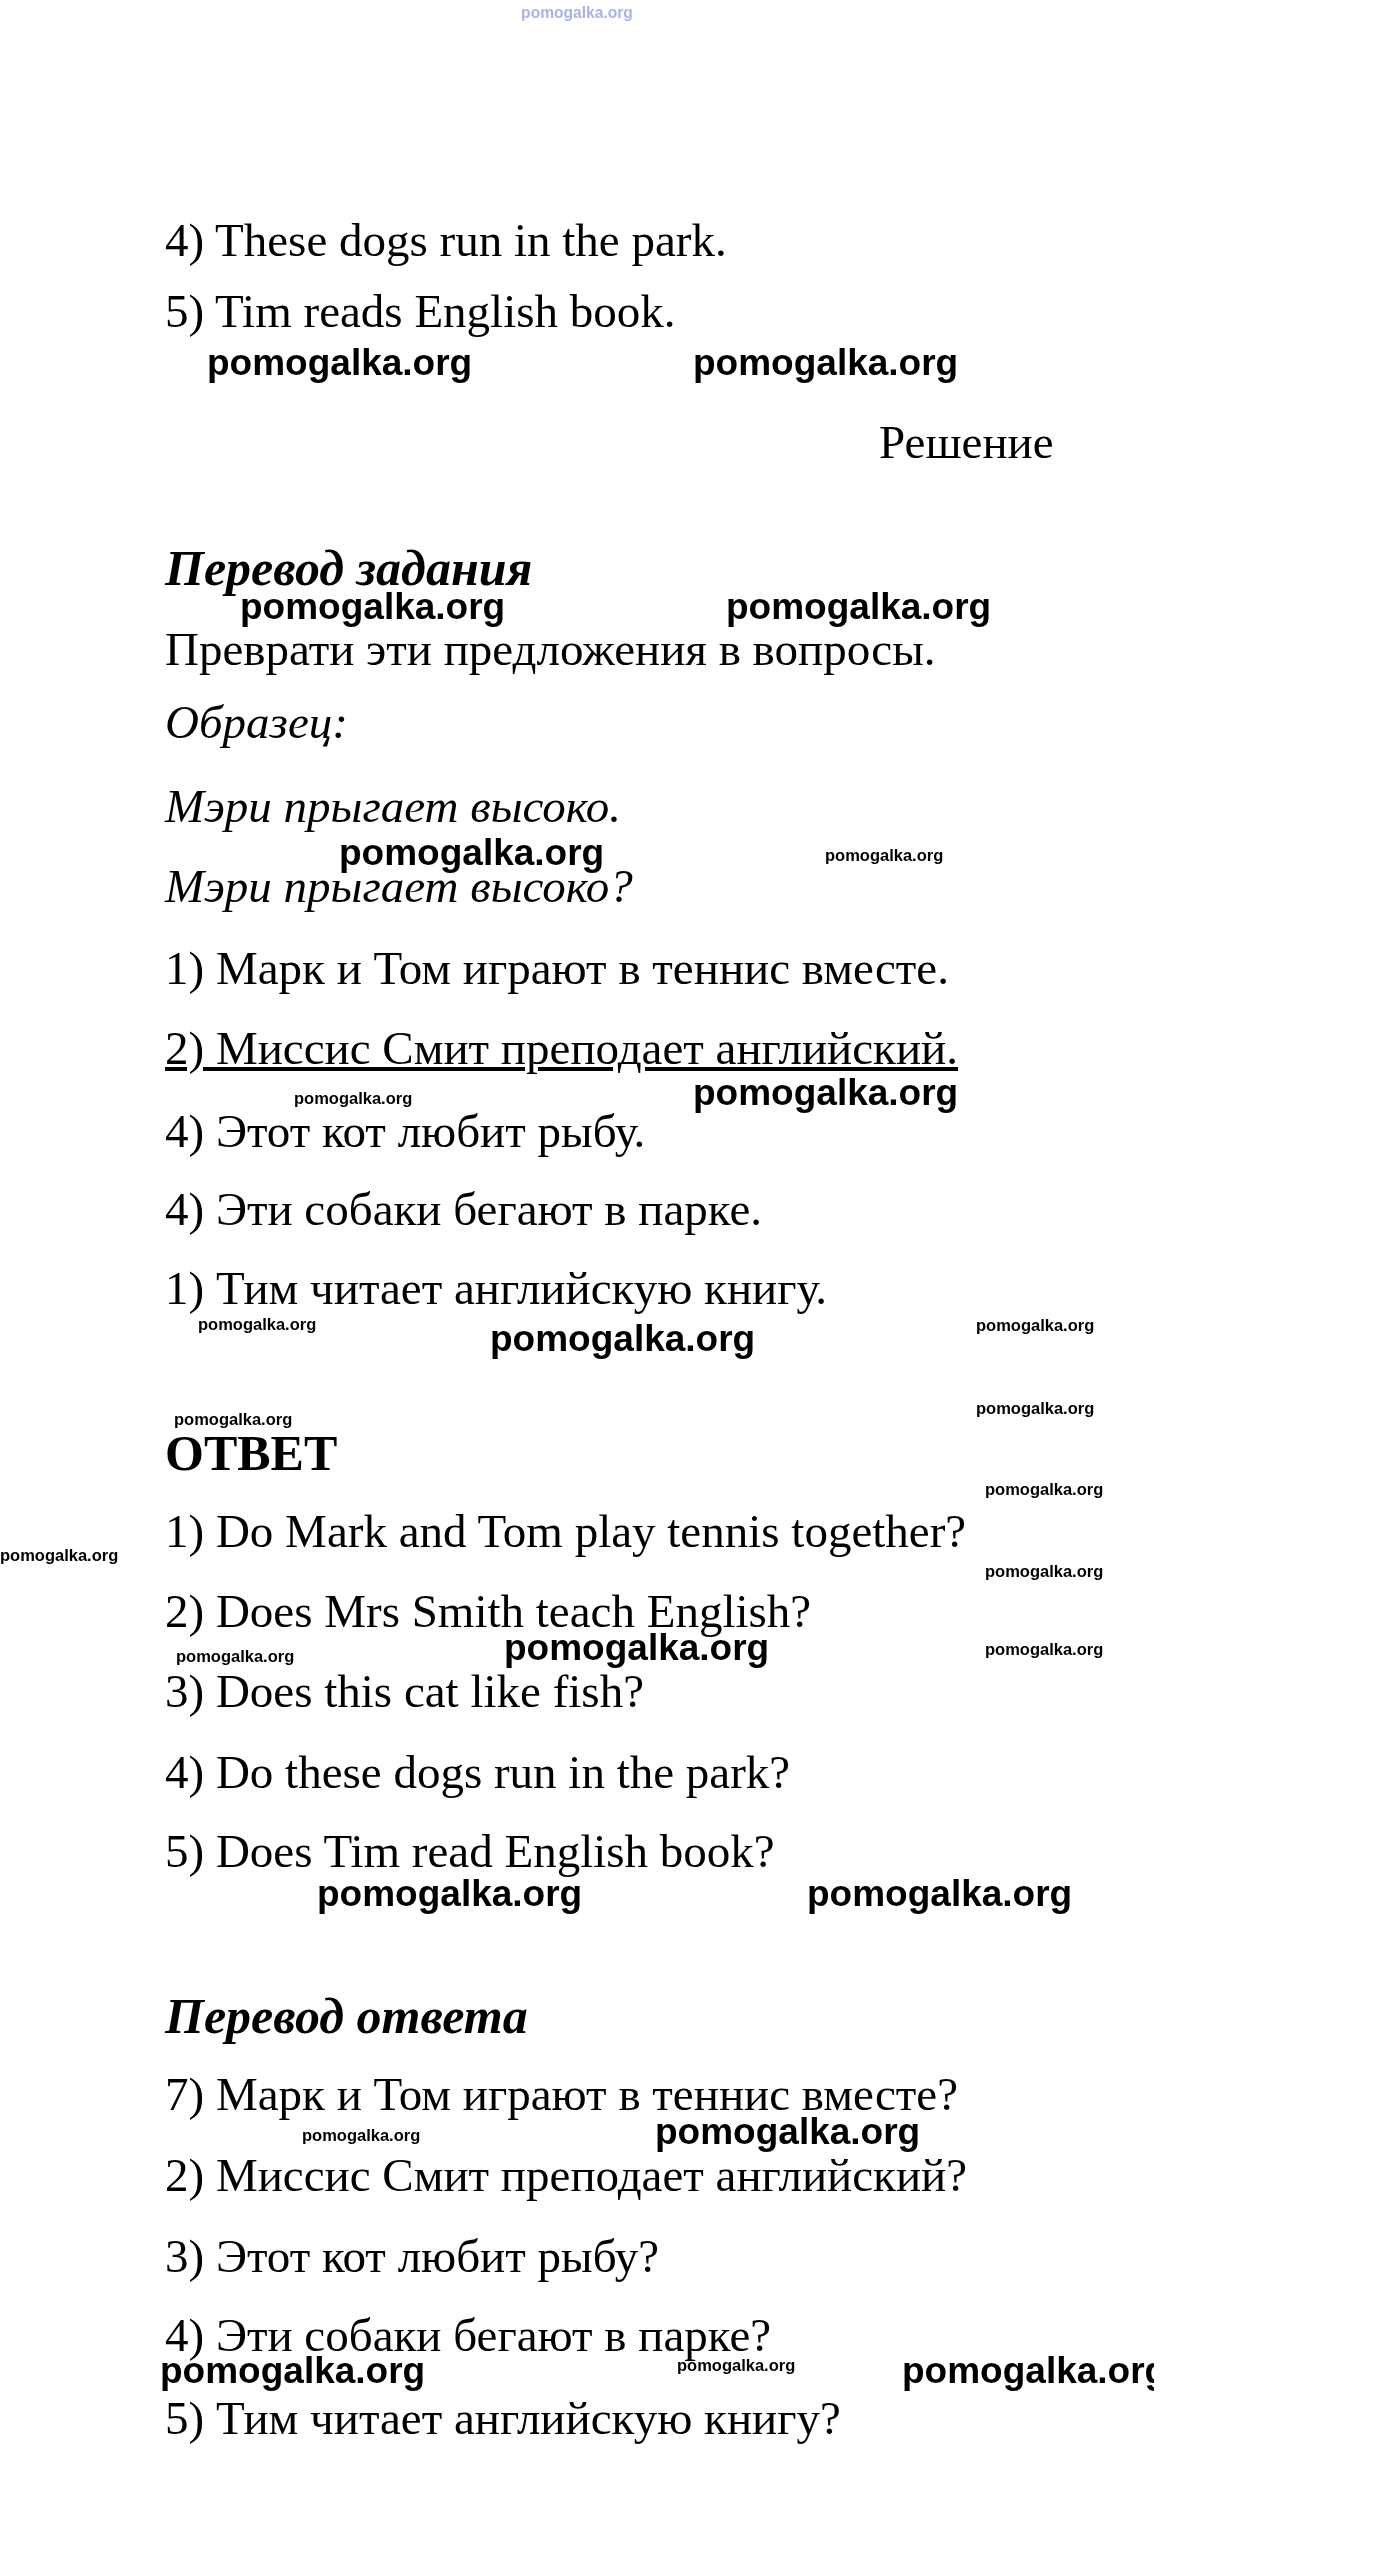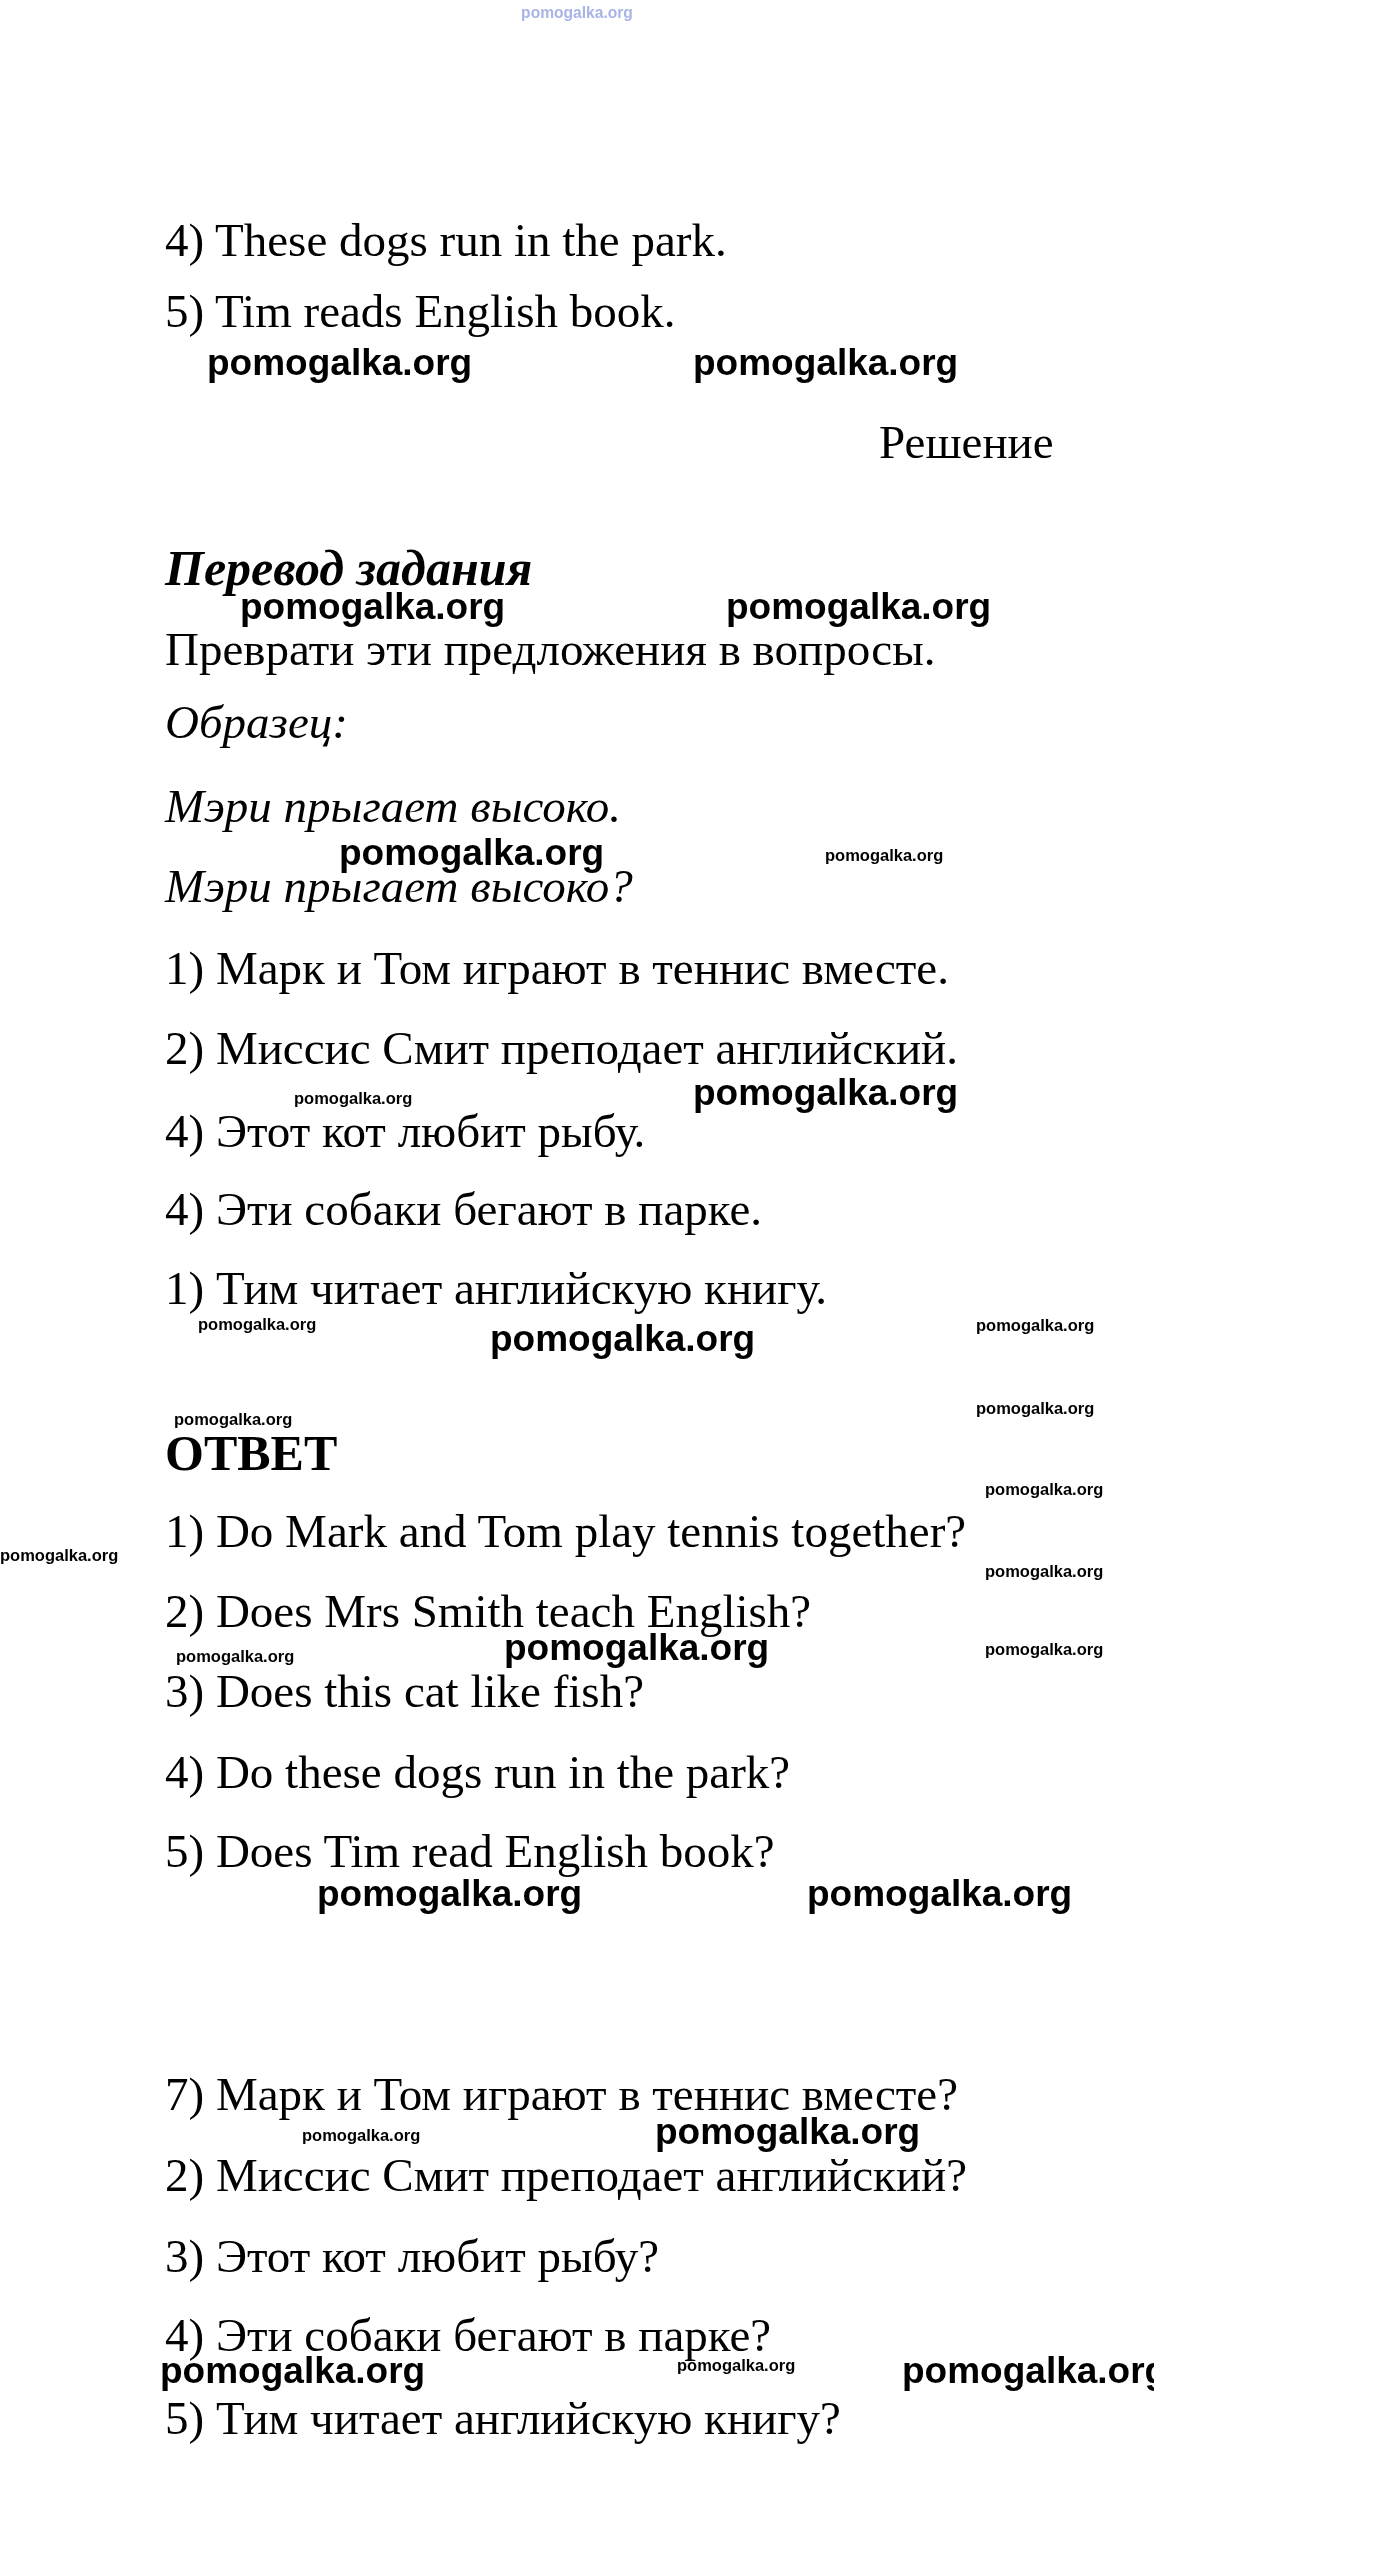--- a/index.html
+++ b/index.html
@@ -90,32 +90,33 @@
 
   <div class="line" style="left:879px;top:415px;">Решение</div>
 
   <div class="line bi" style="top:540px;">Перевод задания</div>
   <div class="line" style="top:622px;">Преврати эти предложения в вопросы.</div>
   <div class="line it" style="top:695px;">Образец:</div>
   <div class="line it" style="top:779px;">Мэри прыгает высоко.</div>
   <div class="line it" style="top:859px;">Мэри прыгает высоко?</div>
 
   <div class="line" style="top:941px;">1) Марк и Том играют в теннис вместе.</div>
-  <div class="line" style="top:1021px;">2) Миссис Смит преподает английский.</div>
+  <div class="line" style="top:1021px;text-decoration:underline;">2) Миссис Смит преподает английский.</div>
   <div class="line" style="top:1104px;">4) Этот кот любит рыбу.</div>
   <div class="line" style="top:1182px;">4) Эти собаки бегают в парке.</div>
   <div class="line" style="top:1261px;">1) Тим читает английскую книгу.</div>
 
   <div class="line bold" style="top:1425px;">ОТВЕТ</div>
   <div class="line" style="top:1504px;">1) Do Mark and Tom play tennis together?</div>
   <div class="line" style="top:1584px;">2) Does Mrs Smith teach English?</div>
   <div class="line" style="top:1664px;">3) Does this cat like fish?</div>
   <div class="line" style="top:1745px;">4) Do these dogs run in the park?</div>
   <div class="line" style="top:1824px;">5) Does Tim read English book?</div>
 
+  <div class="line bi" style="top:1988px;">Перевод ответа</div>
   <div class="line" style="top:2067px;">7) Марк и Том играют в теннис вместе?</div>
   <div class="line" style="top:2148px;">2) Миссис Смит преподает английский?</div>
   <div class="line" style="top:2229px;">3) Этот кот любит рыбу?</div>
   <div class="line" style="top:2308px;">4) Эти собаки бегают в парке?</div>
   <div class="line" style="top:2391px;">5) Тим читает английскую книгу?</div>
 
 </div>
 
 
 </body></html>

